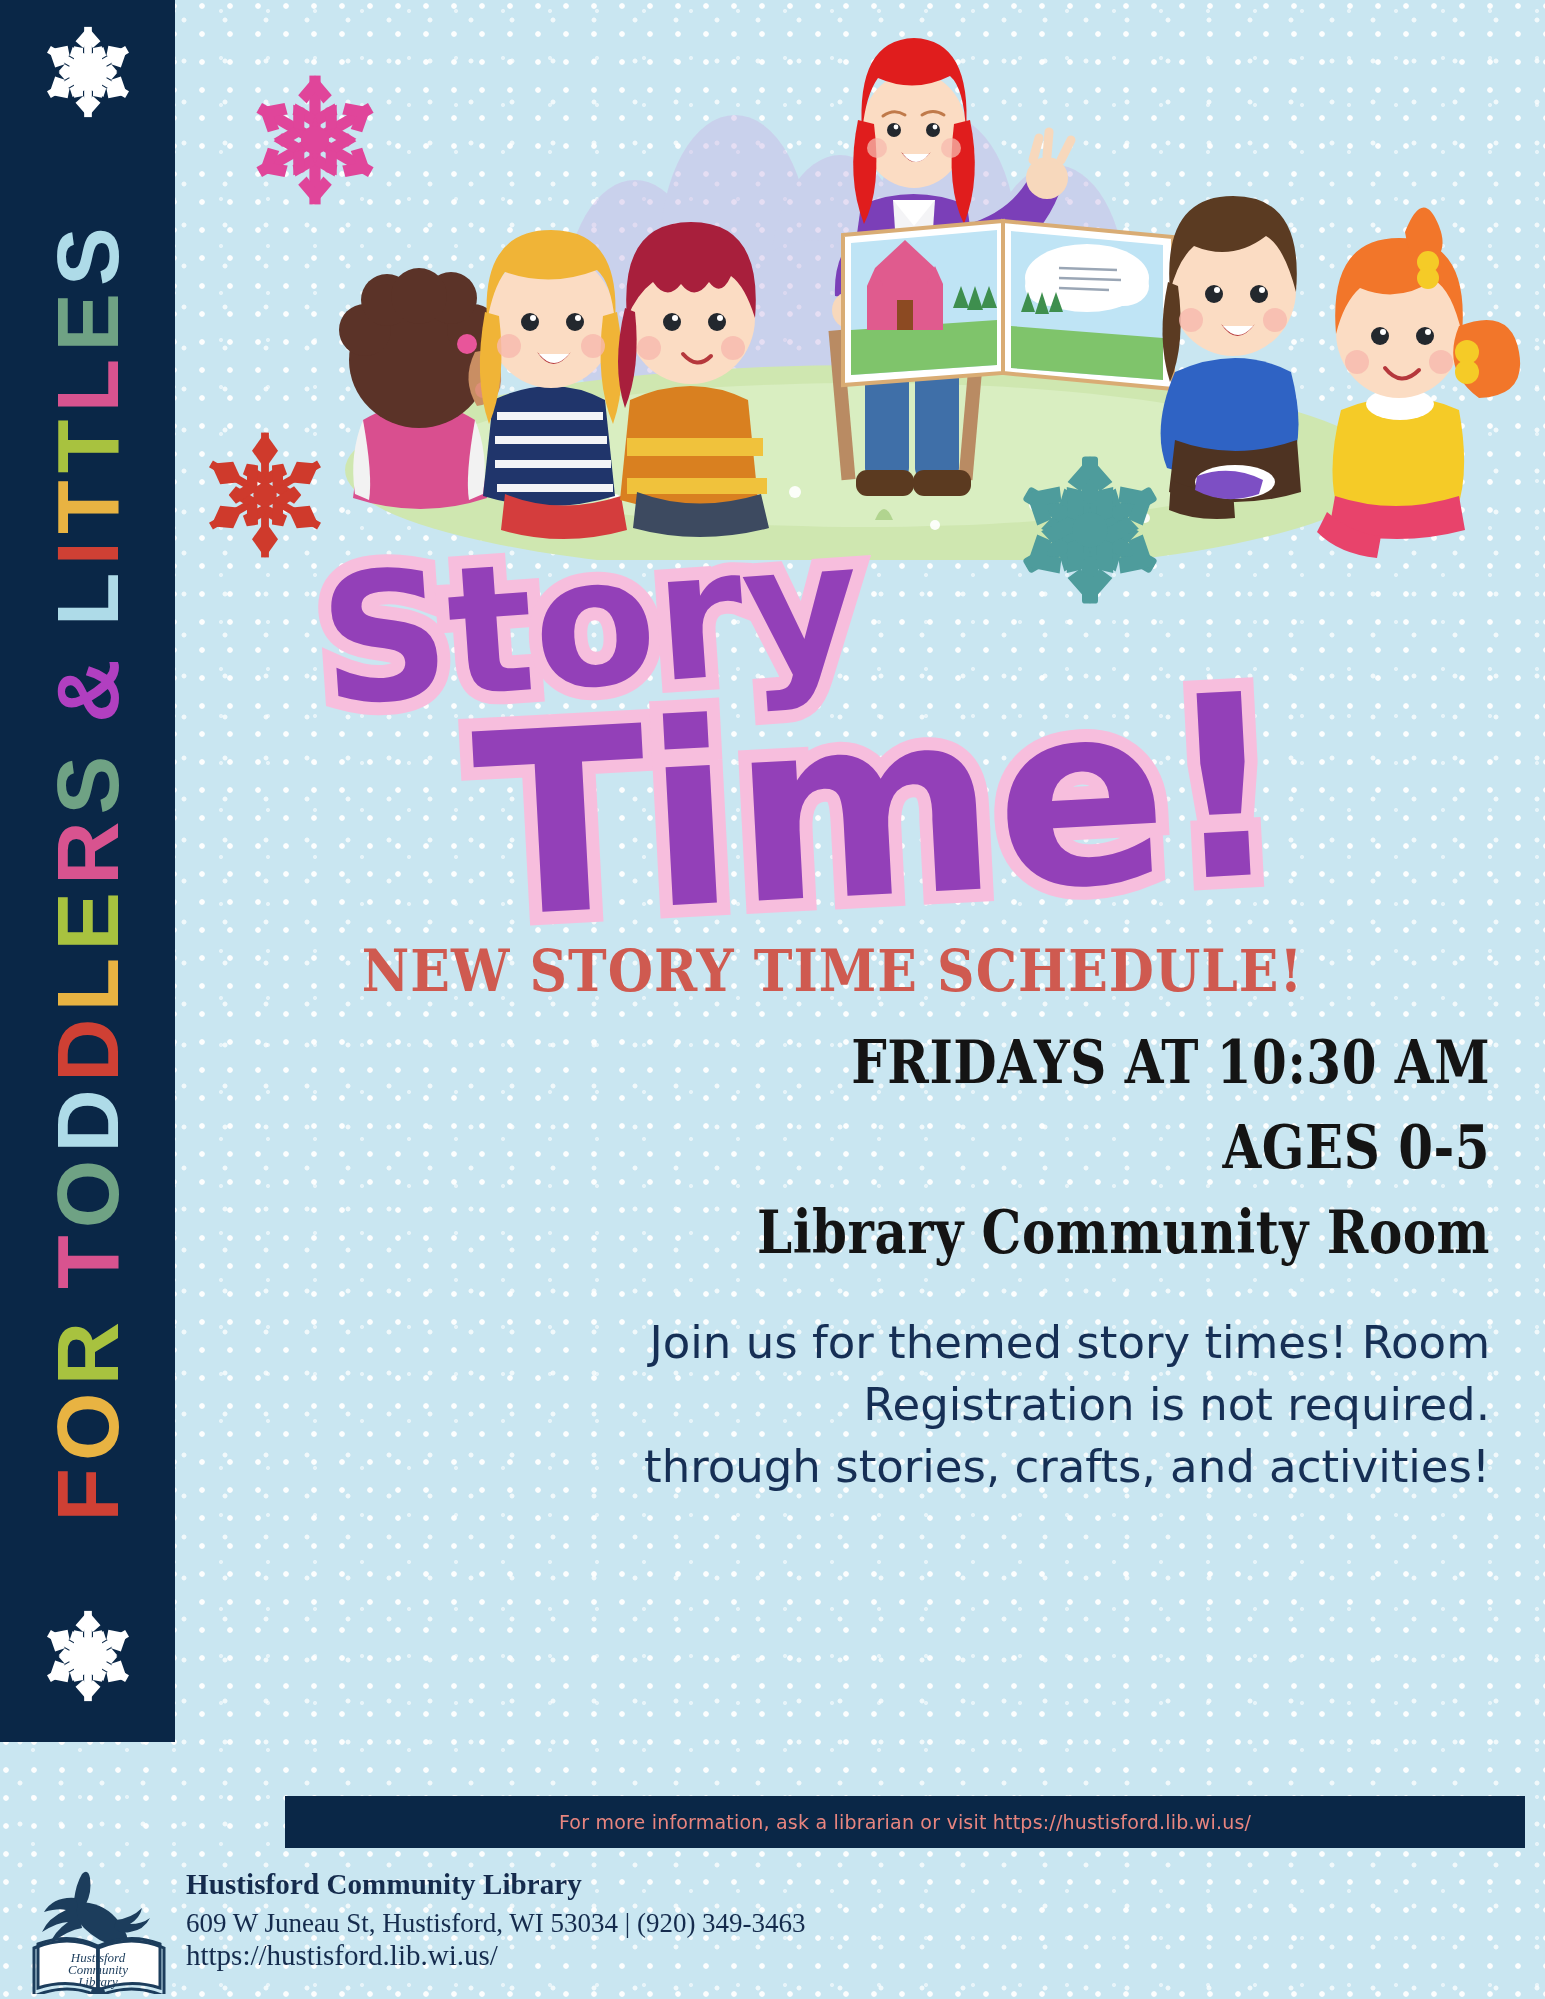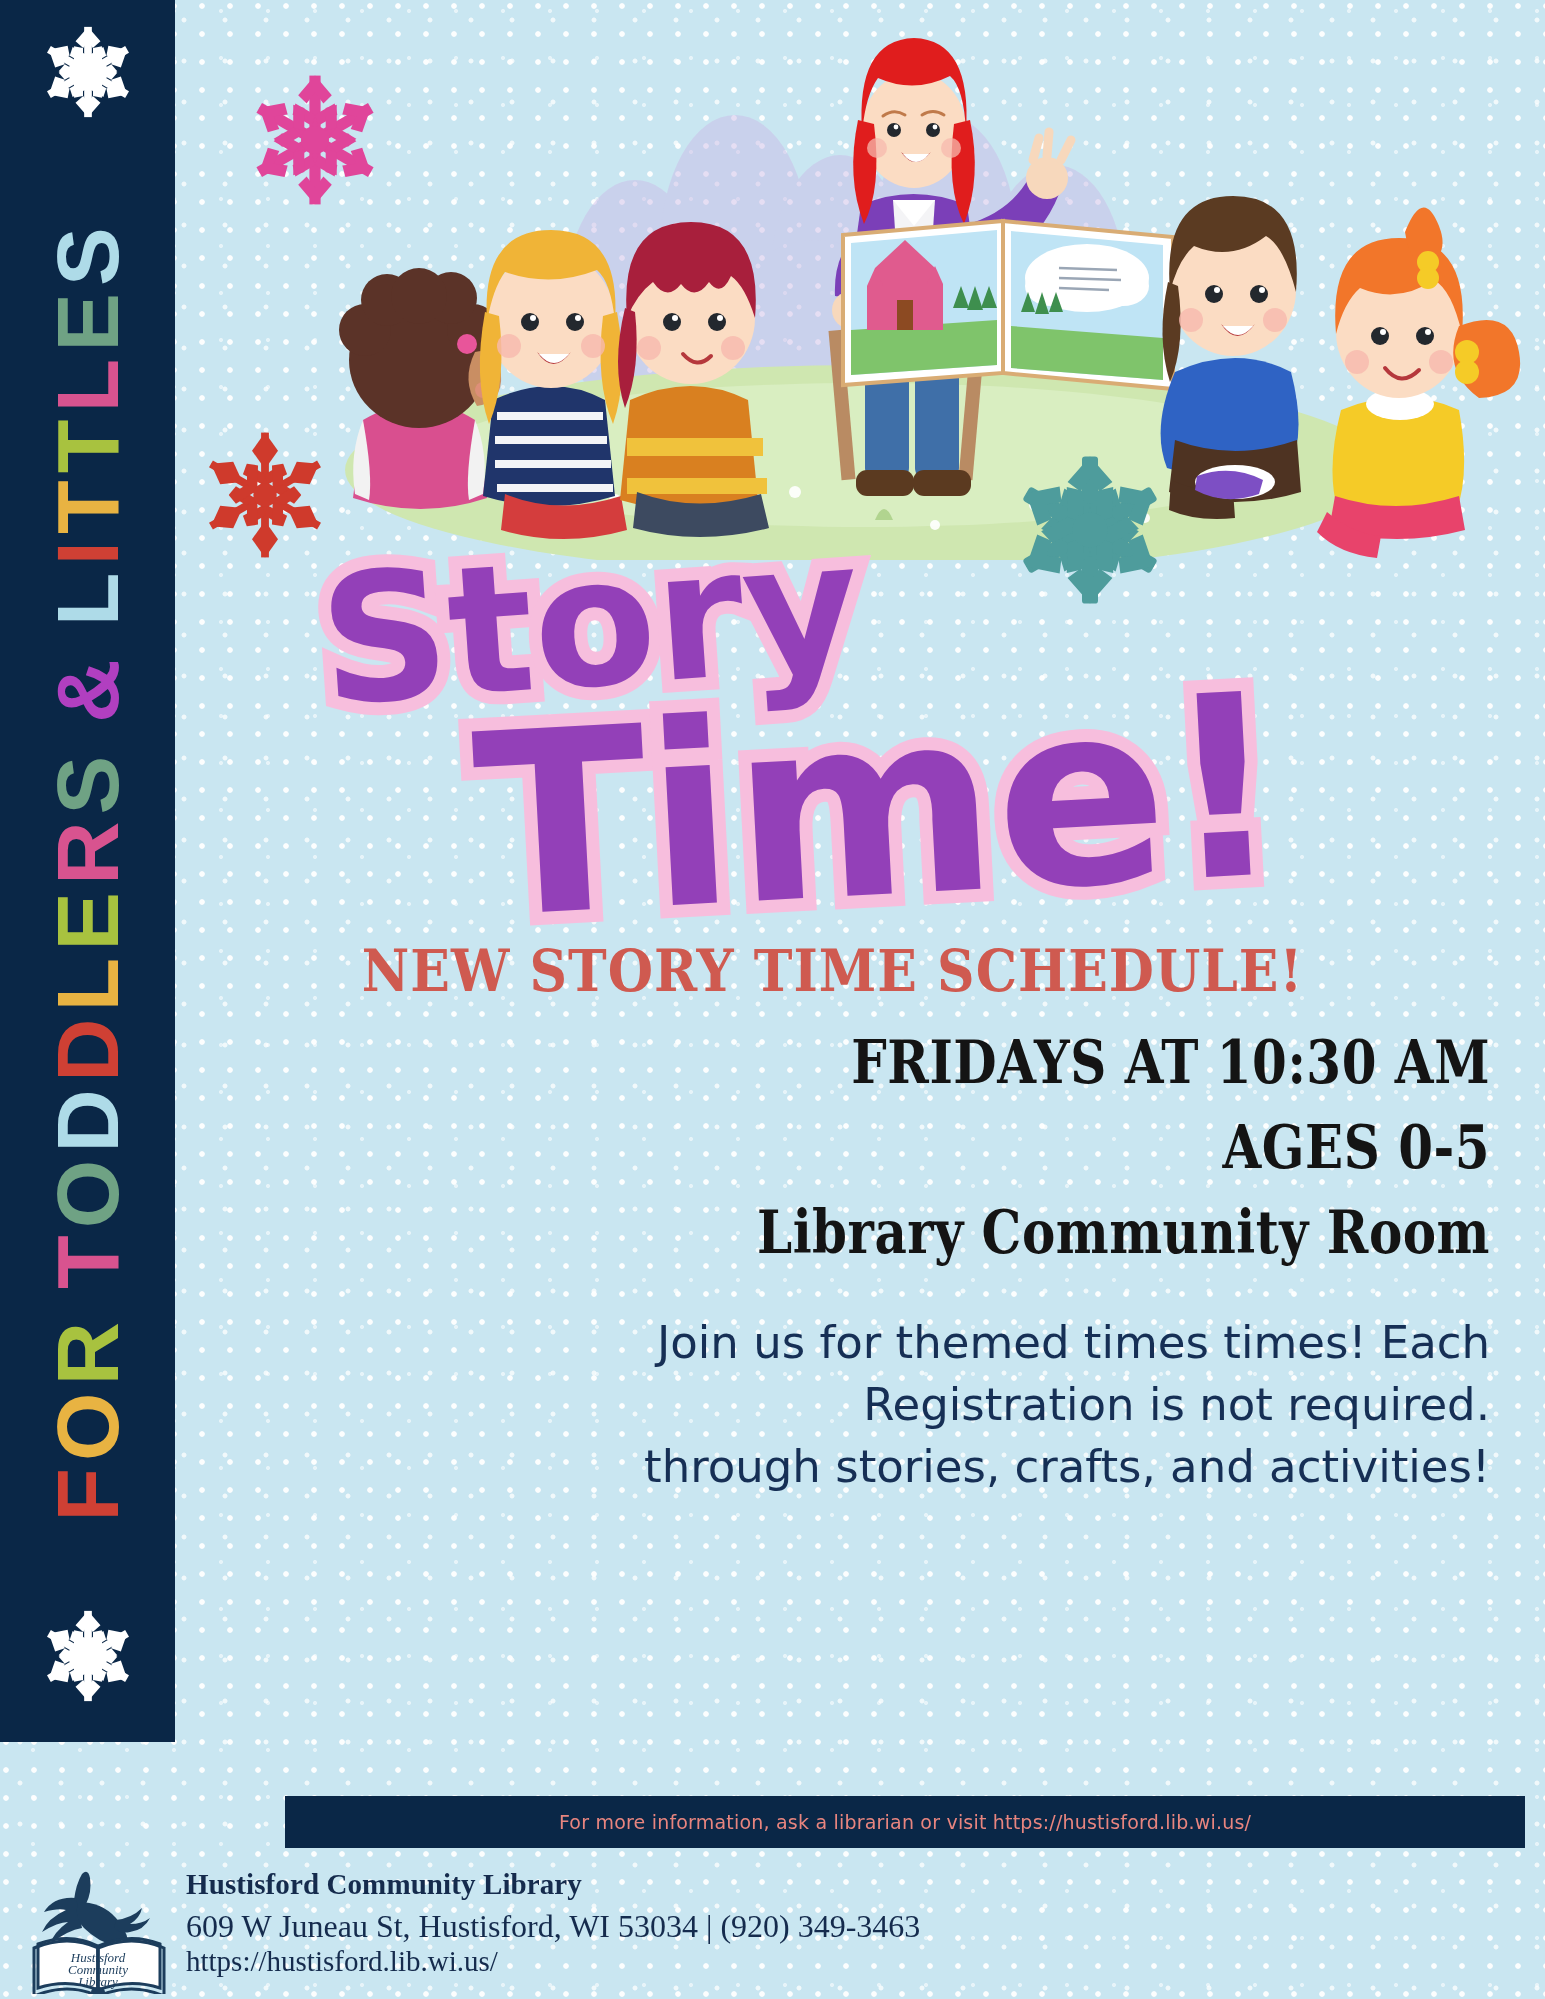--- a/index.html
+++ b/index.html
@@ -178,21 +178,21 @@
     z-index: 7;
   }
   #logo { width: 140px; height: 132px; flex: 0 0 140px; }
   #footer-lines {
     margin-left: 16px;
     padding-top: 6px;
     color: #152b4d;
     font-family: Liberation Serif, serif;
   }
   #footer-name { font-size: 29px; font-weight: 700; letter-spacing: 0.1px; }
-  #footer-address { font-size: 32px; margin-top: 7px; }
+  #footer-address { font-size: 27px; margin-top: 7px; }
   #footer-url { font-size: 29px; }
 </style>
 </head>
 <body>
 
 <div id="poster">
 
   <div id="illustration">
     <svg viewBox="0 0 1370 560" width="1370" height="560" preserveAspectRatio="none">
 
@@ -591,21 +591,21 @@
       </svg>
     </div>
   </div>
 
   <div id="main-text">
     <div id="schedule-headline" style="color: rgb(207, 90, 80);">NEW STORY TIME SCHEDULE!</div>
     <div class="detail-line" id="detail-1">FRIDAYS AT 10:30 AM</div>
     <div class="detail-line" id="detail-2">AGES 0-5</div>
     <div class="detail-line" id="detail-3">Library Community Room</div>
     <div id="body-copy" style="color: rgb(22, 47, 85);">
-      <div>Join us for themed times times! Each</div>
+      <div>Join us for themed story times! Room</div>
       <div>Registration is not required.</div>
       <div>through stories, crafts, and activities!</div>
     </div>
   </div>
 
   <div id="callout" style="background: rgb(10, 39, 71);">
     <span id="callout-text" style="color: rgb(232, 133, 127);">For more information, ask a librarian or visit https://hustisford.lib.wi.us/</span>
   </div>
 
   <div id="footer">

